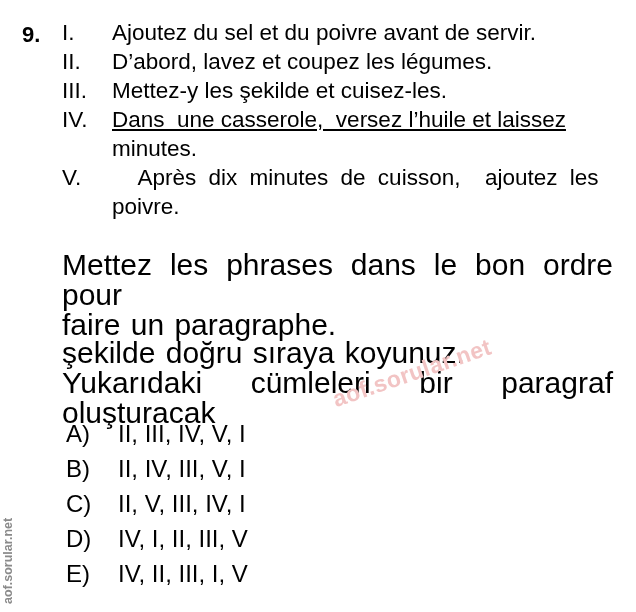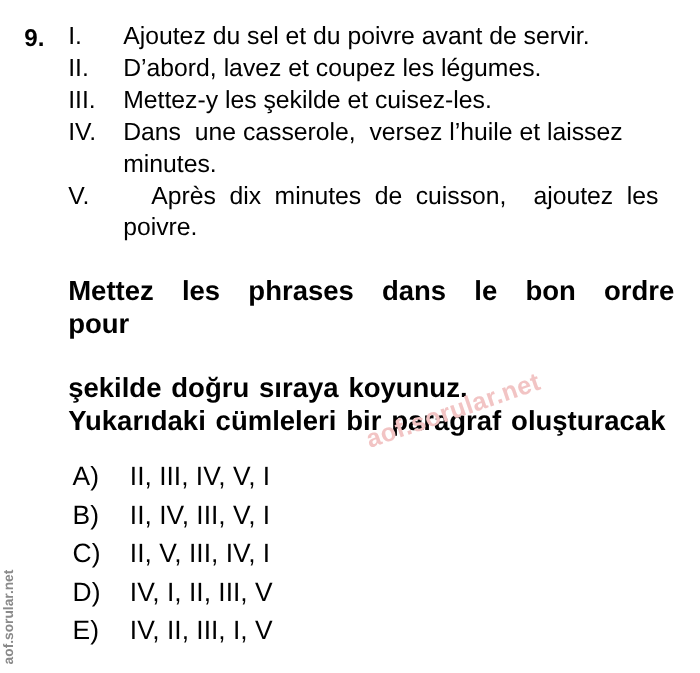--- a/index.html
+++ b/index.html
@@ -7,21 +7,21 @@
     width: 636px; height: 612px; background: #ffffff; position: relative; overflow: hidden;
     font-family: "Liberation Sans", sans-serif; color: #000;
   }
   .qnum {
     position: absolute; left: 22px; top: 22px; font-weight: bold; font-size: 22px;
   }
   .item { position: absolute; font-size: 22.5px; line-height: 29px; }
   .roman { position: absolute; left: 62px; }
   .itext { position: absolute; left: 112px; width: 512px; }
   .bold-para {
-    position: absolute; left: 62px; width: 551px; font-weight: bold; font-size: 25px;
+    position: absolute; left: 62px; width: 551px; font-weight: normal; font-size: 30px;
     line-height: 30px; text-align: justify; text-align-last: left; word-spacing: 2px;
   }
   .opt { position: absolute; left: 66px; font-size: 24px; line-height: 28px; }
   .opt .letter { display: inline-block; width: 52px; }
   .wm {
     position: absolute; left: 338px; top: 386px; color: #f2c4c4; font-weight: bold;
     font-size: 23px; transform: rotate(-19deg); transform-origin: left bottom; letter-spacing: 0.5px;
   }
   .side-wm {
     position: absolute; left: 1px; top: 604px; color: #8a8a8a; font-weight: bold; font-size: 12.5px;
@@ -40,35 +40,36 @@
 <div class="item" style="top:47px;">
   <span class="roman">II.</span>
   <span class="itext">D’abord, lavez et coupez les légumes.</span>
 </div>
 <div class="item" style="top:76px;">
   <span class="roman">III.</span>
   <span class="itext">Mettez-y les şekilde et cuisez-les.</span>
 </div>
 <div class="item" style="top:105px;">
   <span class="roman">IV.</span>
-  <span class="itext" style="white-space:pre;">Dans  une casserole,  versez l’huile et laissez</span>
+  <span class="itext" style="white-space:pre;text-decoration:underline;">Dans  une casserole,  versez l’huile et laissez</span>
 </div>
 <div class="item" style="top:134px;">
   <span class="itext">minutes.</span>
 </div>
 <div class="item" style="top:163px;">
   <span class="roman">V.</span>
   <span class="itext" style="white-space:pre; word-spacing:6px;text-align:center;">Après dix minutes de cuisson,  ajoutez les</span>
 </div>
 <div class="item" style="top:192px;">
   <span class="itext">poivre.</span>
 </div>
 
 <div class="bold-para" style="top:250px;">
   <div style="word-spacing:9px;">Mettez les phrases dans le bon ordre pour</div>
+  <div>faire un paragraphe.</div>
 </div>
 
 <div class="bold-para" style="top:338px;">
   <div>şekilde doğru sıraya koyunuz.</div>
   <div>Yukarıdaki cümleleri bir paragraf oluşturacak</div>
 </div>
 
 <div class="wm">aof.sorular.net</div>
 
 <div class="opt" style="top:420px;">

